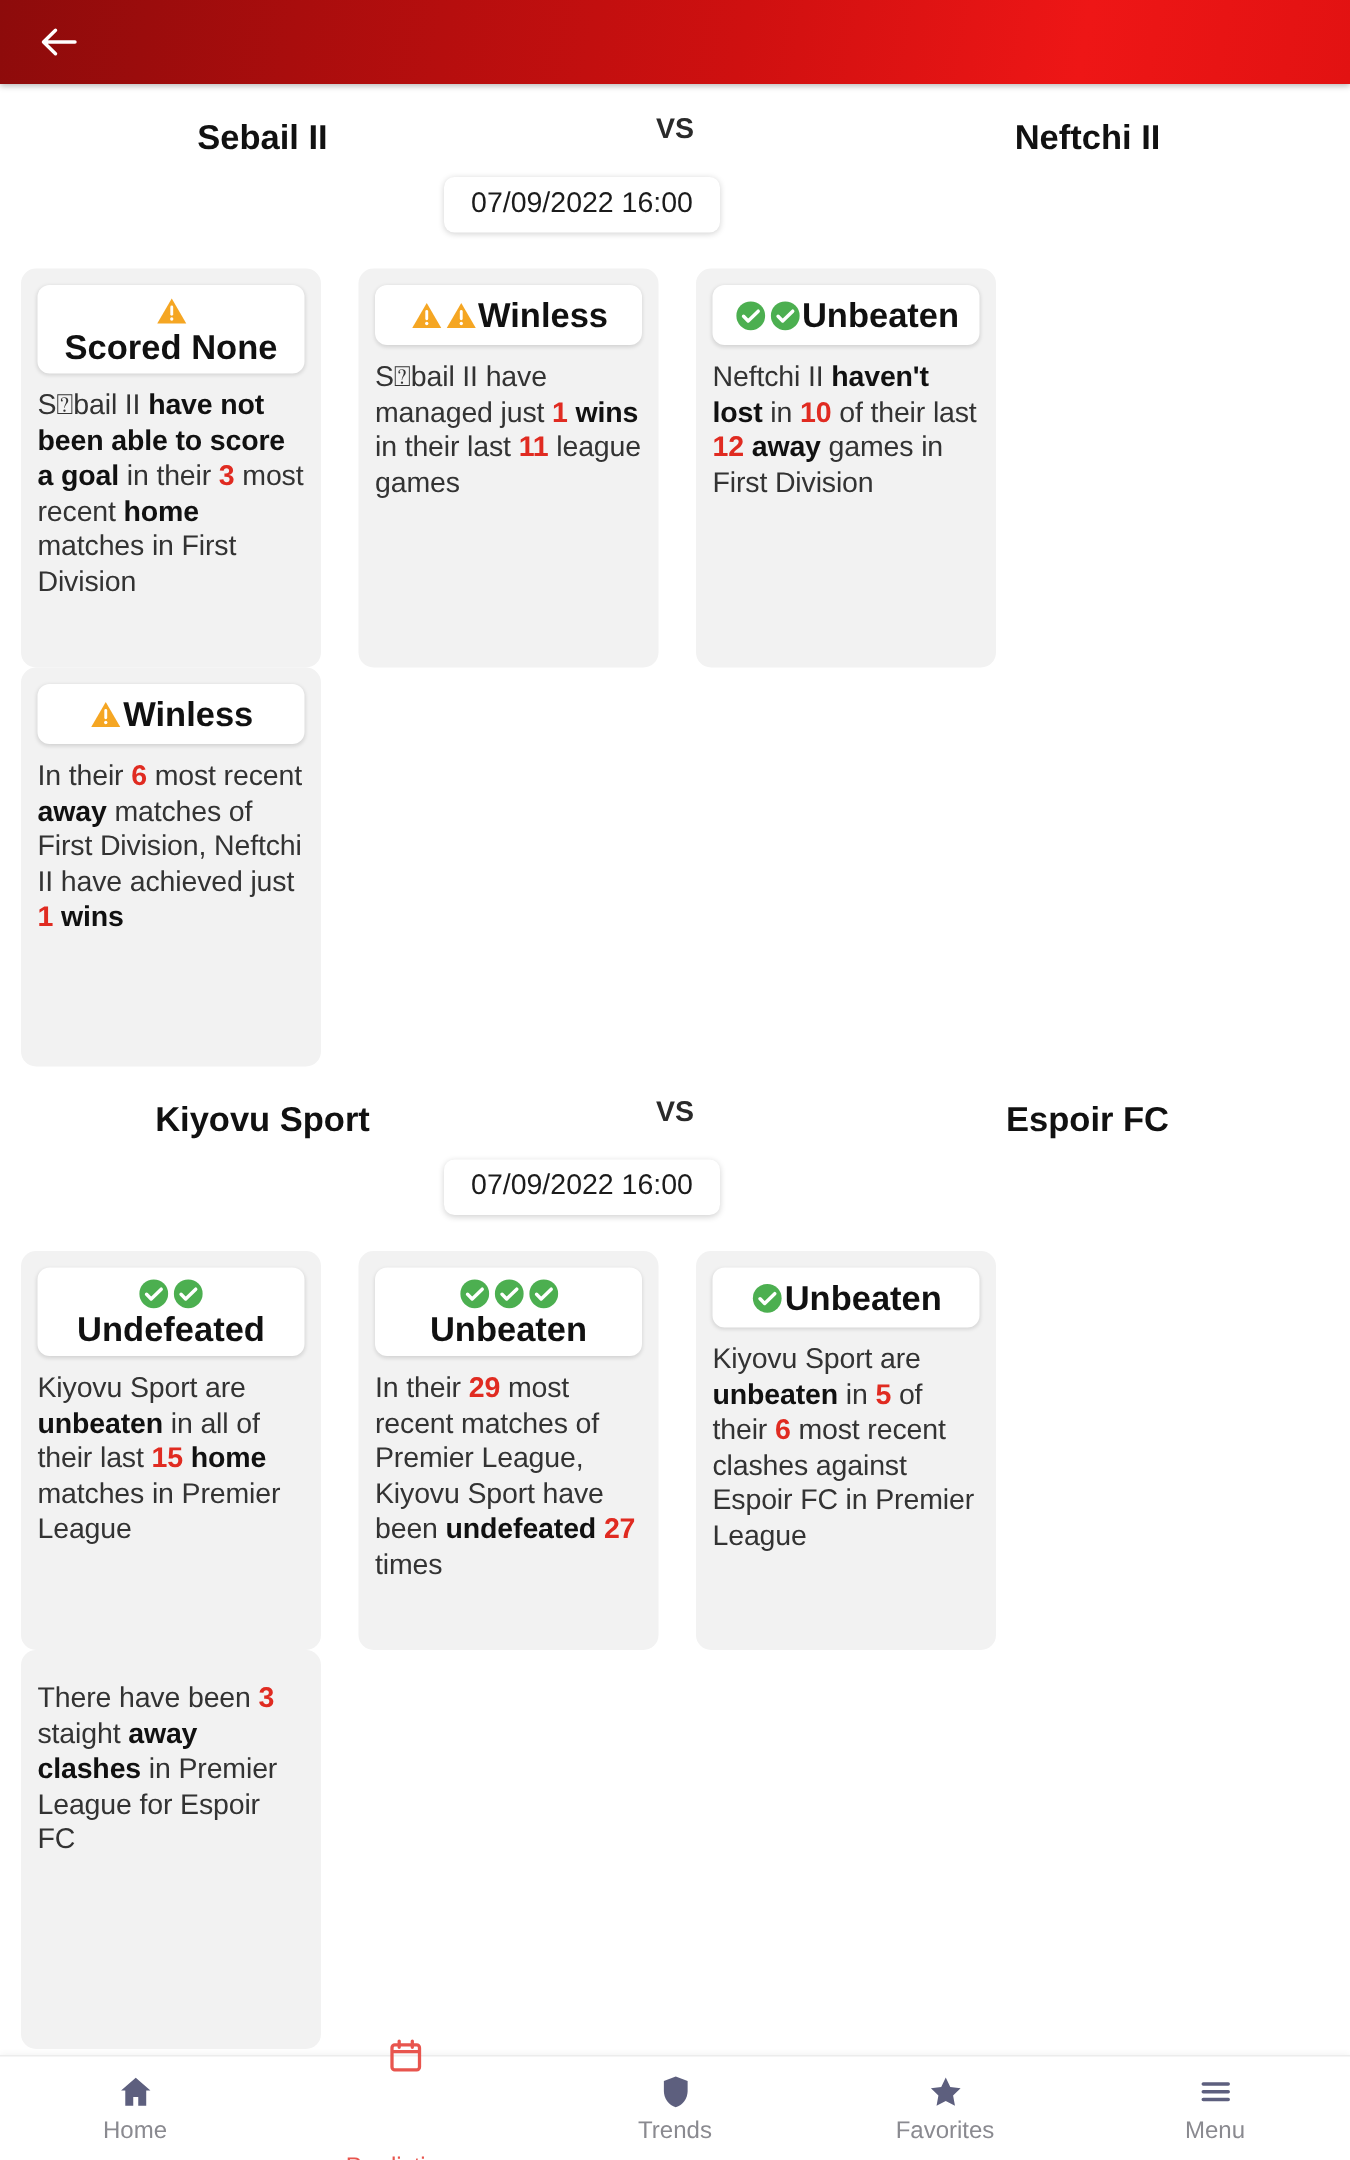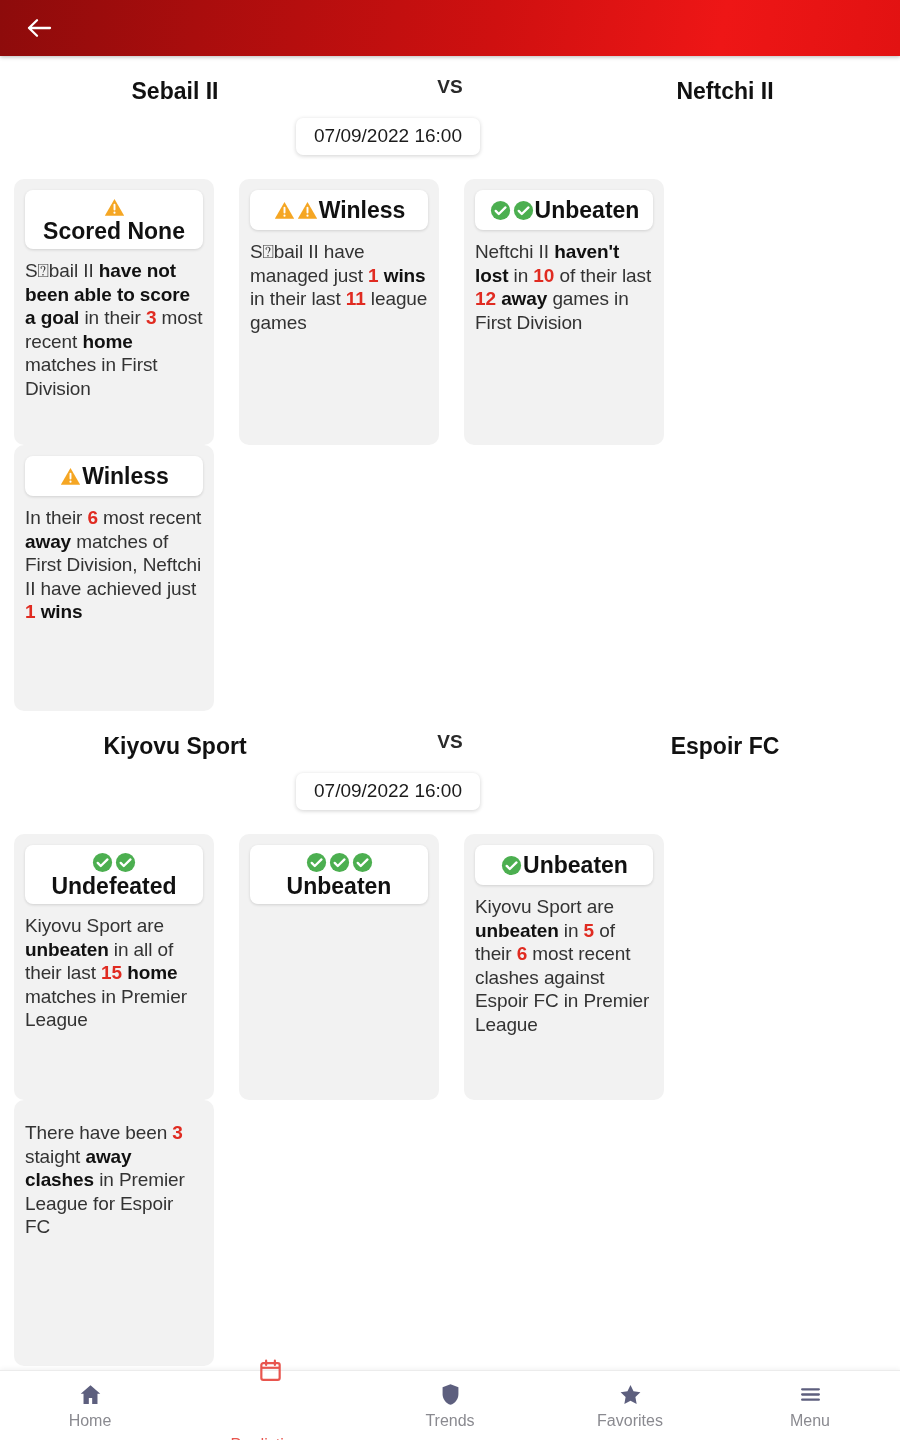--- a/index.html
+++ b/index.html
@@ -293,20 +293,21 @@
                     <circle cx="12" cy="12" r="10" fill="#4caf50"></circle>
                     <path d="M7 12.4l3.2 3.2L17.2 8.8" stroke="#ffffff" stroke-width="2.4" fill="none" stroke-linecap="round" stroke-linejoin="round"></path>
                   </svg>
                   <svg class="ic" viewBox="0 0 24 24">
                     <circle cx="12" cy="12" r="10" fill="#4caf50"></circle>
                     <path d="M7 12.4l3.2 3.2L17.2 8.8" stroke="#ffffff" stroke-width="2.4" fill="none" stroke-linecap="round" stroke-linejoin="round"></path>
                   </svg>
                 </span>
                 <span class="badge-label">Unbeaten</span>
               </div>
+              <div class="card-text">In their <span class="num">29</span> most recent matches of Premier League, Kiyovu Sport have been <b>undefeated</b> <span class="num">27</span> times</div>
             </div>
             <div class="trend-card">
               <div class="badge">
                 <span class="badge-icons">
                   <svg class="ic" viewBox="0 0 24 24">
                     <circle cx="12" cy="12" r="10" fill="#4caf50"></circle>
                     <path d="M7 12.4l3.2 3.2L17.2 8.8" stroke="#ffffff" stroke-width="2.4" fill="none" stroke-linecap="round" stroke-linejoin="round"></path>
                   </svg>
                 </span>
                 <span class="badge-label">Unbeaten</span>

